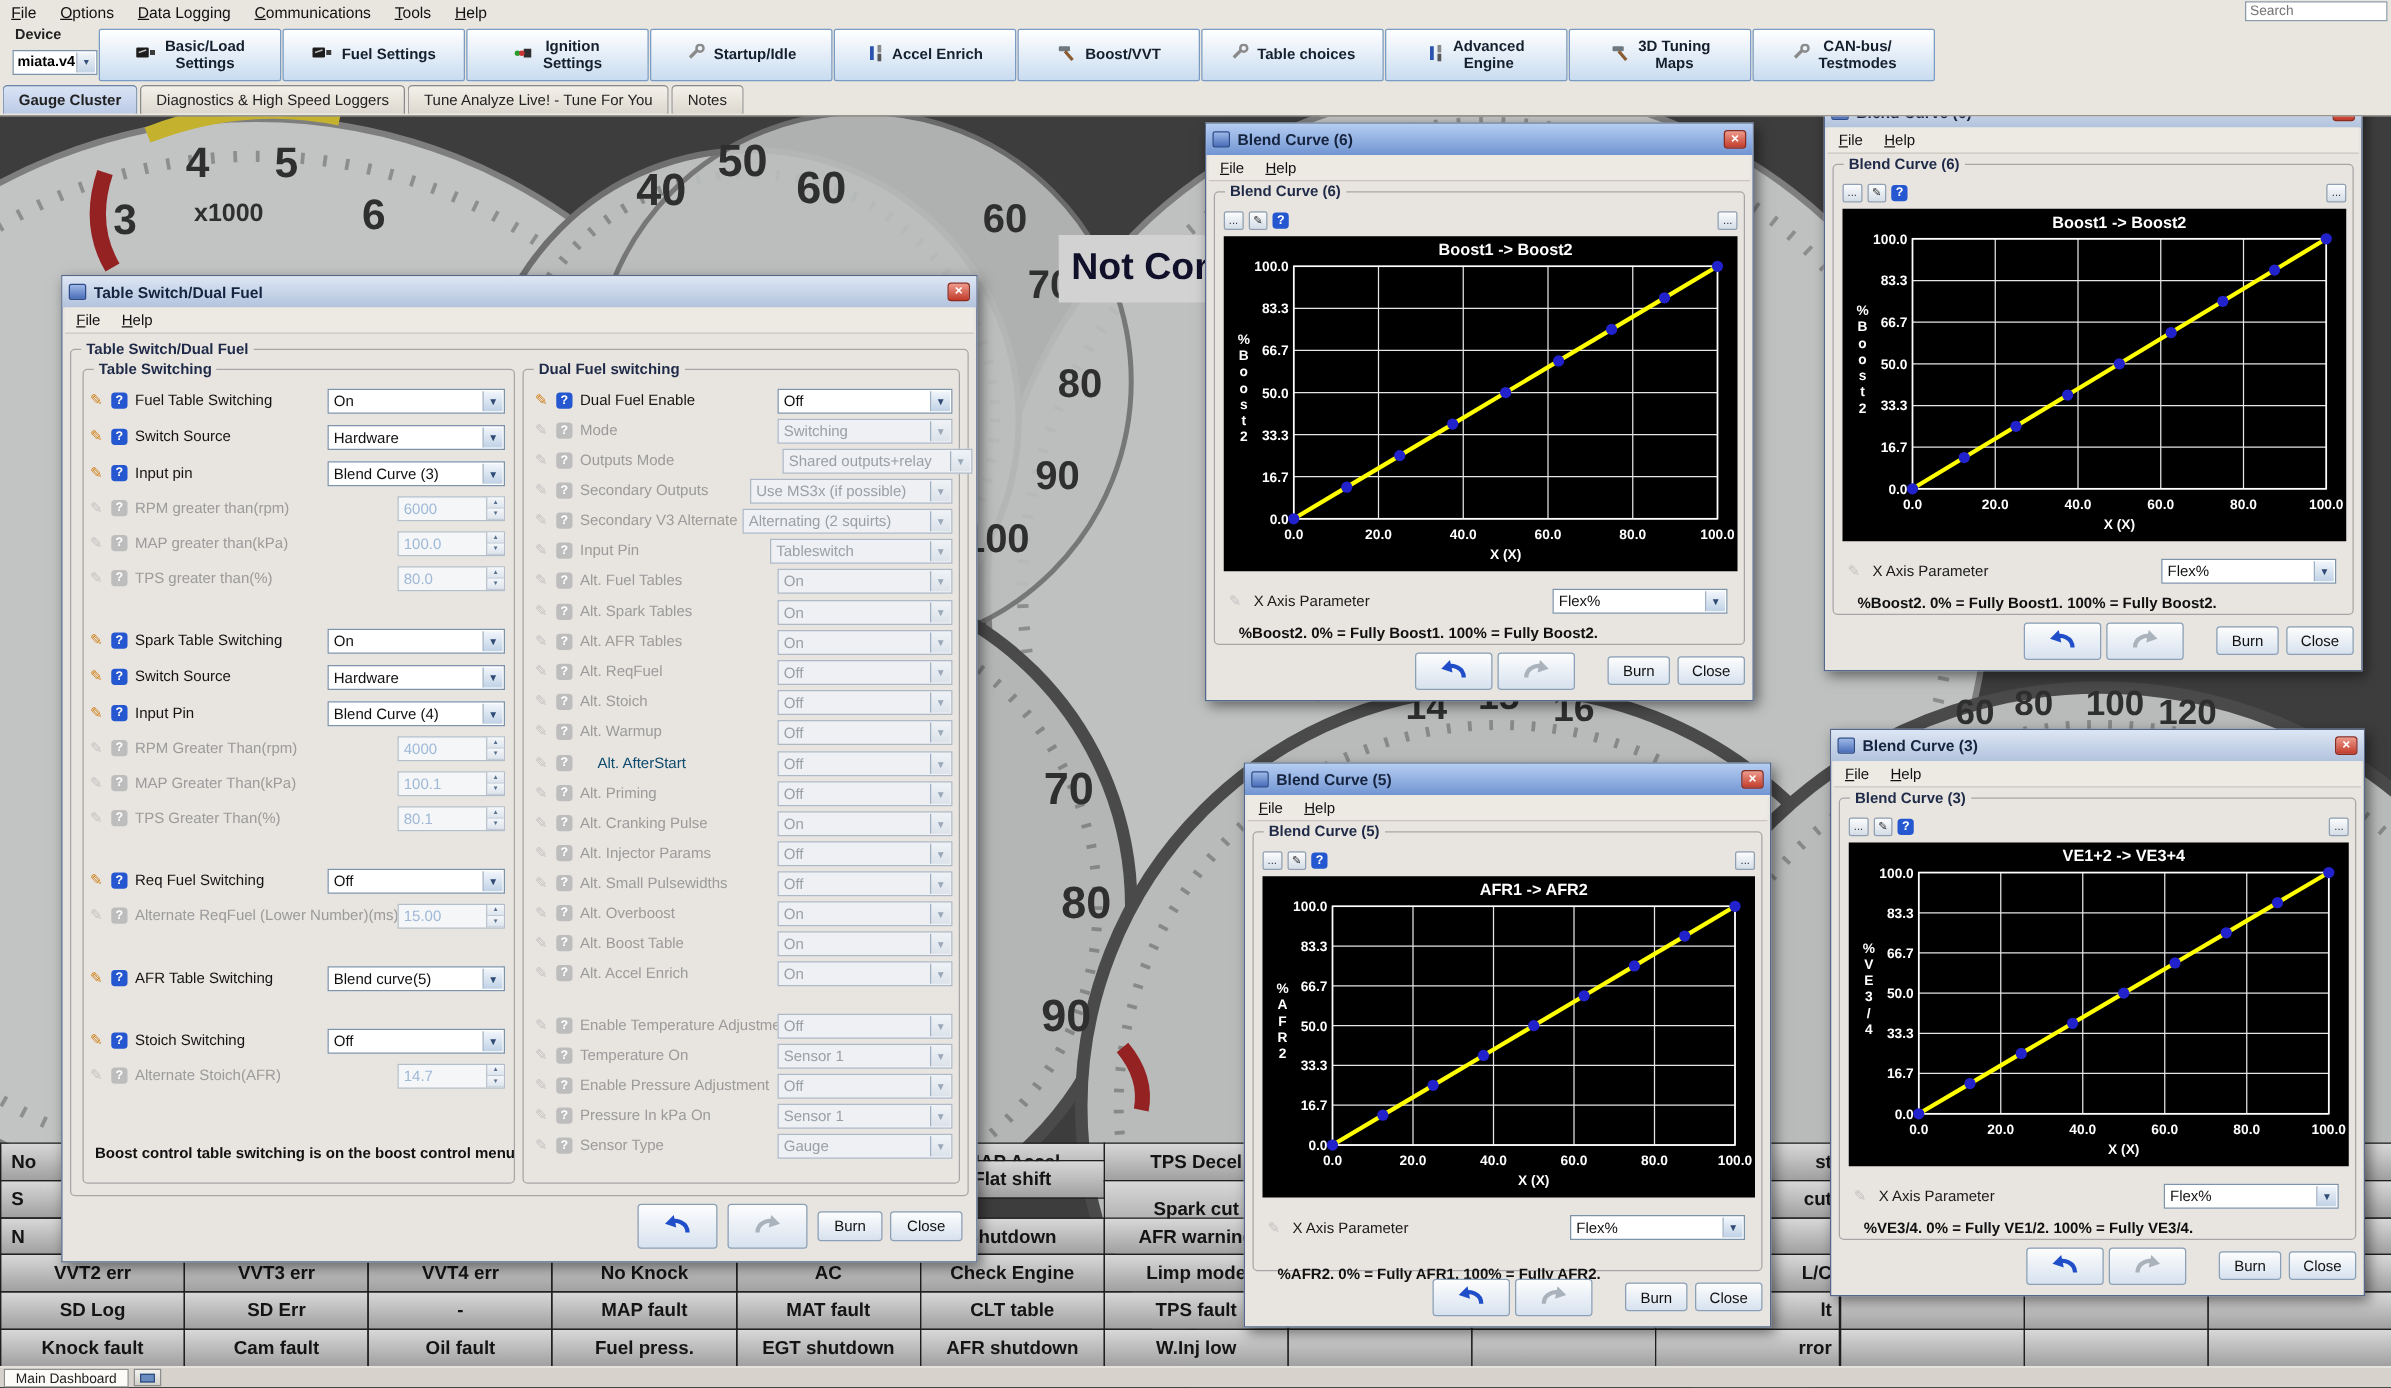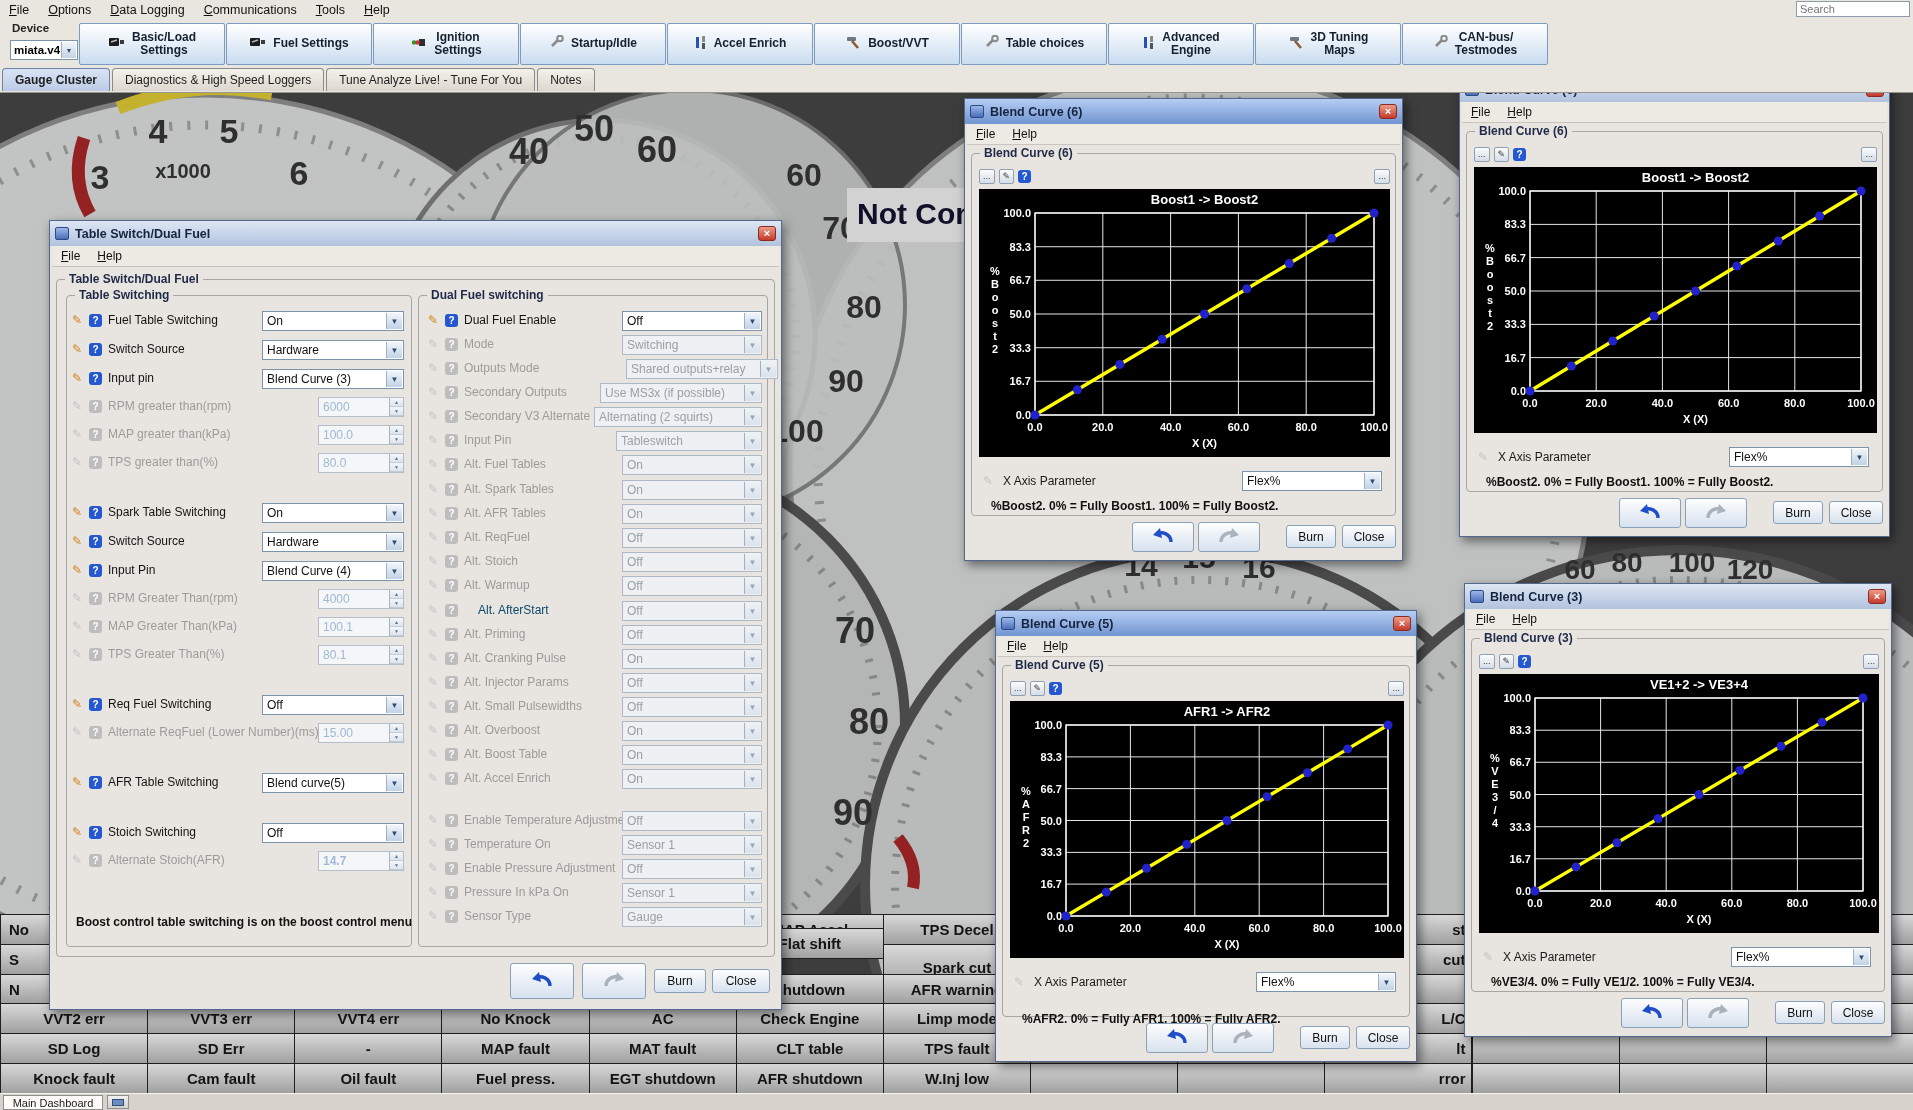--- a/index.html
+++ b/index.html
@@ -441,21 +441,21 @@
         <span class="pencil" style="left: 22px; top: 604px;">✎</span>
         <span class="qmark" style="left: 39px; top: 605px;">?</span>
         <span class="rlabel" style="left: 58px; top: 604px; color: rgb(20, 20, 20);">Stoich Switching</span>
         <div class="combo" style="width: 142px; left: 212px; top: 602px; position: absolute;">
           <span>Off</span>
           <span class="arrow">▼</span>
         </div>
         <span class="pencil dis" style="left: 22px; top: 632px;">✎</span>
         <span class="qmark dis" style="left: 39px; top: 633px;">?</span>
         <span class="rlabel" style="left: 58px; top: 632px; color: rgb(155, 155, 155);">Alternate Stoich(AFR)</span>
-        <div class="spin dis" style="width: 86px; left: 268px; top: 630px; position: absolute; font-weight: bold;">
+        <div class="spin dis" style="width: 86px; left: 268px; top: 630px; position: absolute;">
           <span>14.7</span>
           <span class="sb">
             <span>▲</span>
             <span>▼</span>
           </span>
         </div>
         <span class="pencil" style="left: 378px; top: 92px;">✎</span>
         <span class="qmark" style="left: 395px; top: 93px;">?</span>
         <span class="rlabel" style="left: 414px; top: 92px; color: rgb(20, 20, 20);">Dual Fuel Enable</span>
         <div class="combo" style="width: 140px; left: 572px; top: 90px; position: absolute;">

